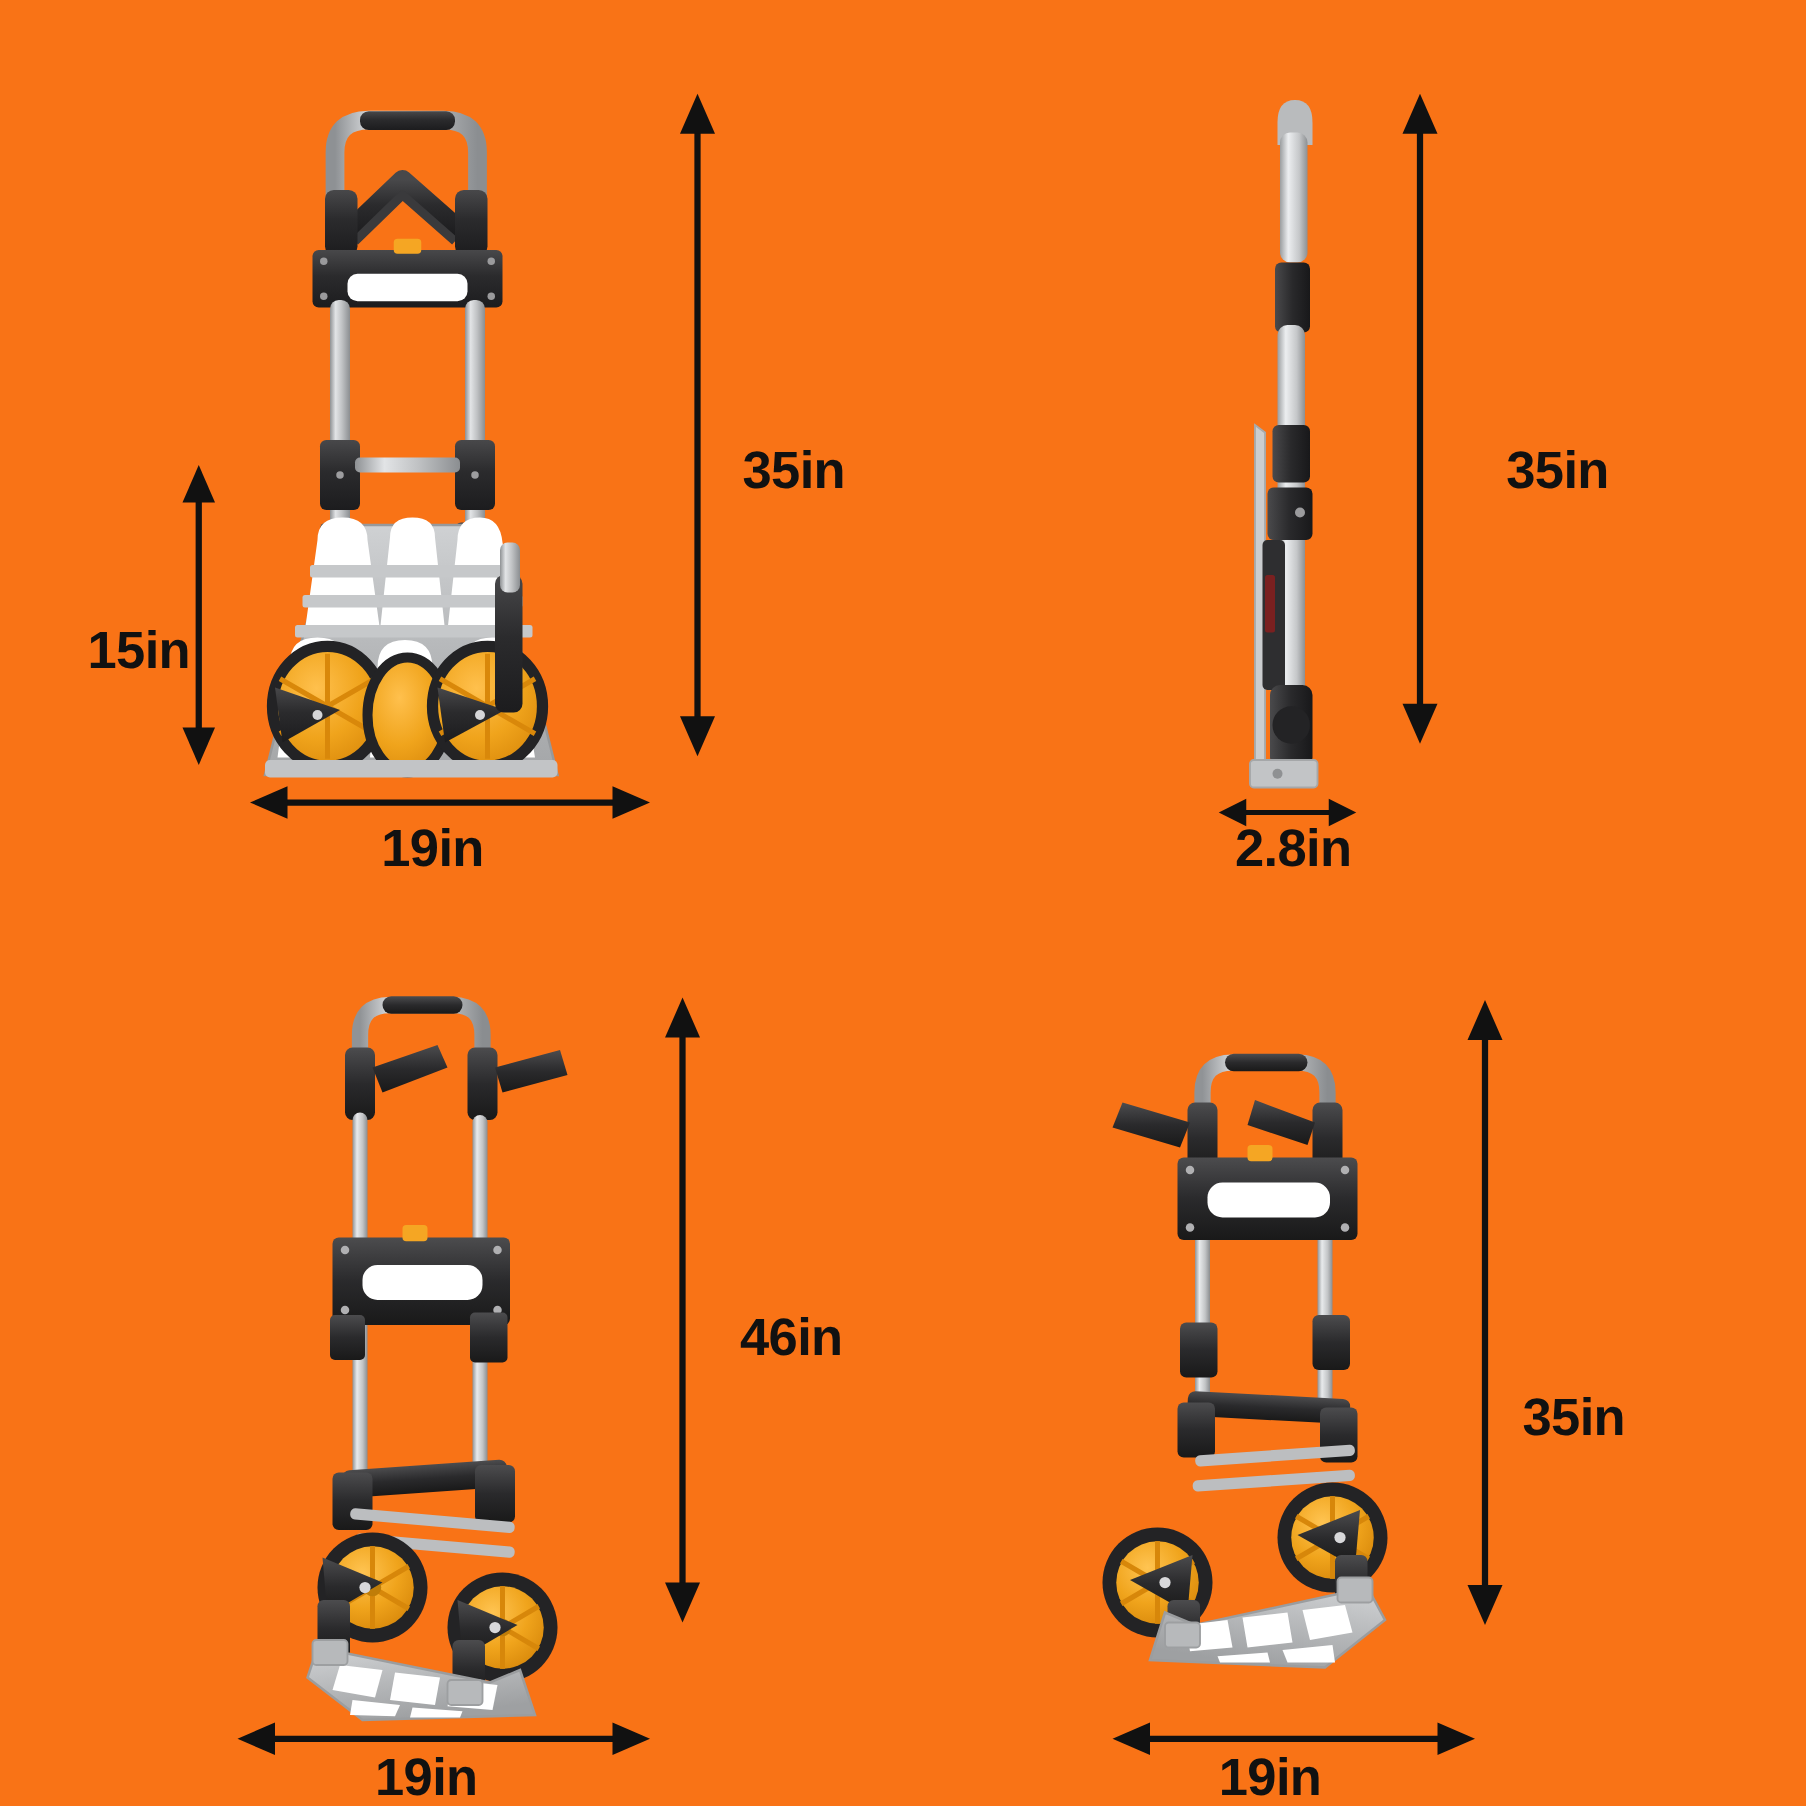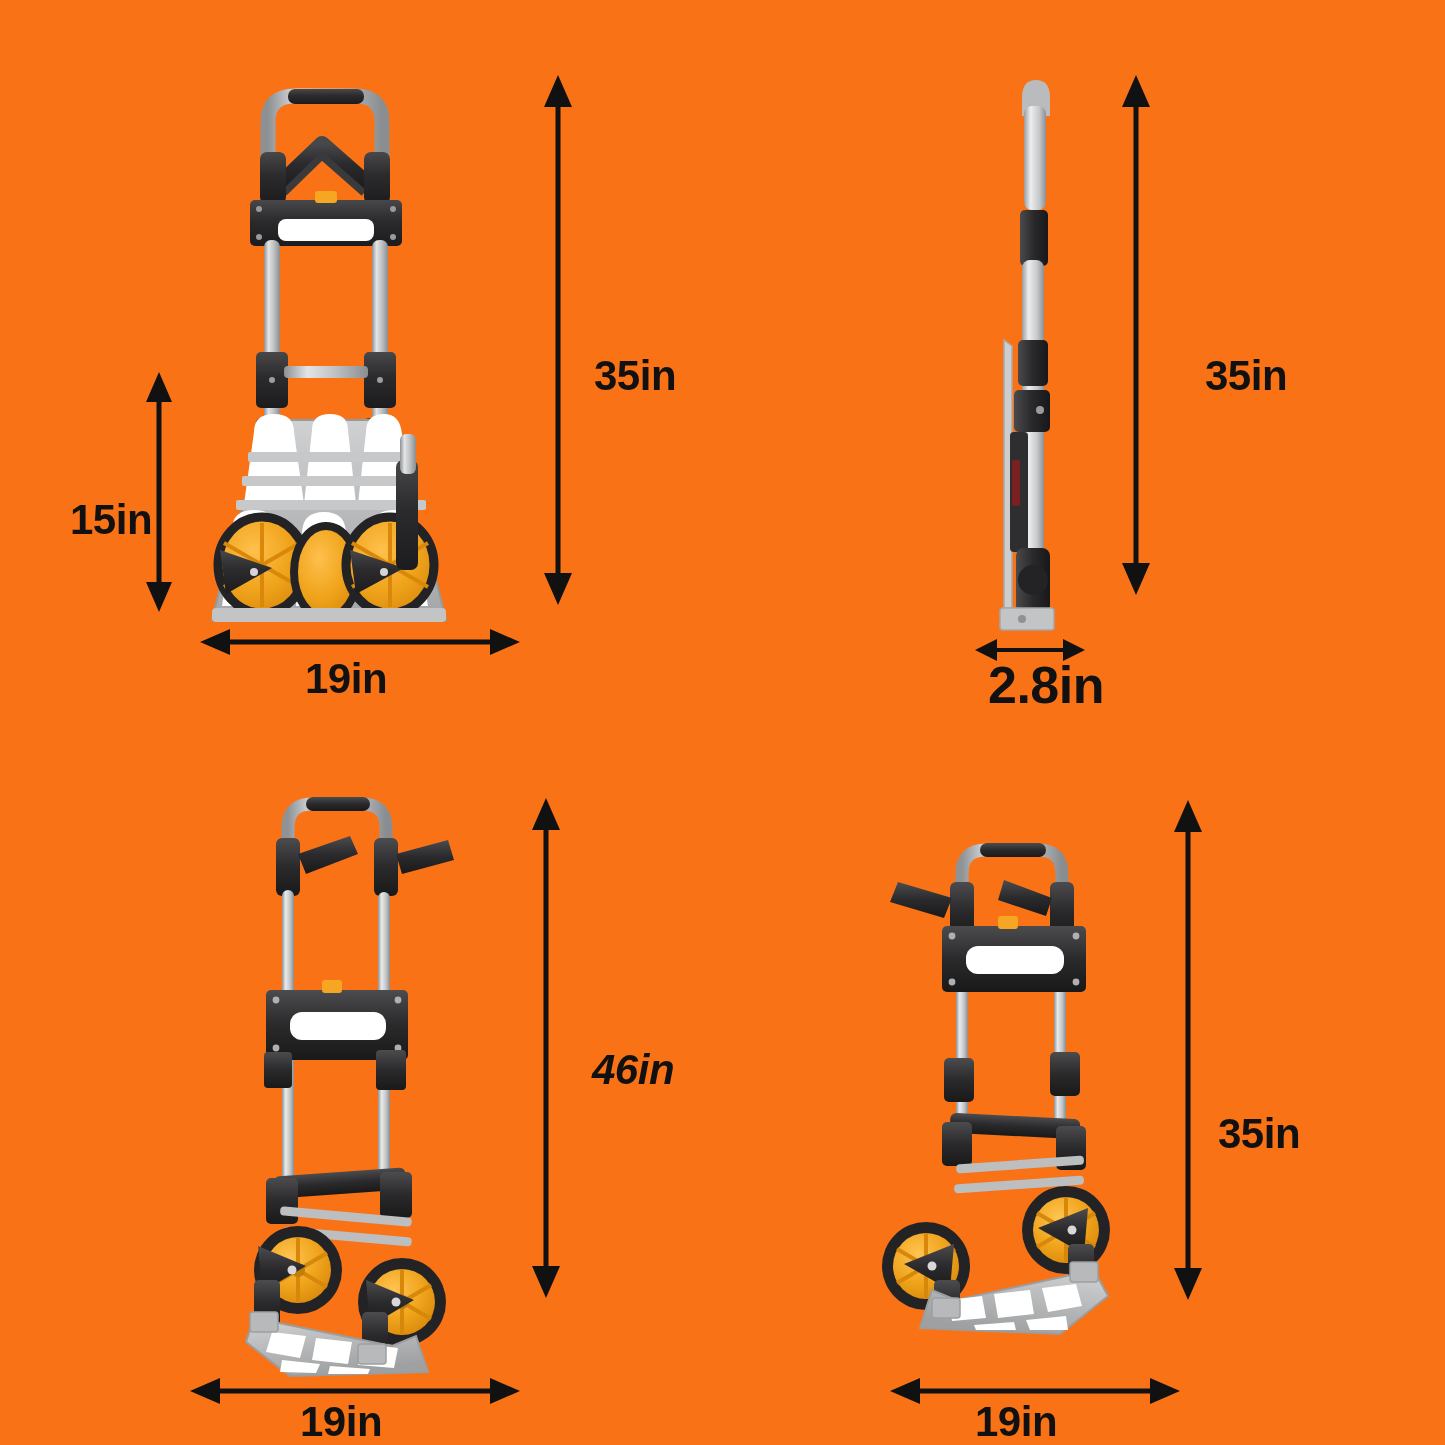--- a/index.html
+++ b/index.html
@@ -176,21 +176,21 @@
     <polygon points="28,0 14,32 42,32" fill="#111111"></polygon>
     <polygon points="28,520 14,488 42,488" fill="#111111"></polygon>
   </svg>
   <div class="dimlabel" style="left:1205px;top:352px;font-size:42px;">35in</div>
 
   <svg class="panel" style="left:975px;top:630px;" width="110" height="40">
     <line x1="10" y1="20" x2="100" y2="20" stroke="#111111" stroke-width="4"></line>
     <polygon points="0,20 22,9 22,31" fill="#111111"></polygon>
     <polygon points="110,20 88,9 88,31" fill="#111111"></polygon>
   </svg>
-  <div class="dimlabel" style="left:988px;top:655px;font-size:52px;">2.8in</div>
+  <div class="dimlabel" style="left:988px;top:655px;font-size:42px;">2.8in</div>
 
   <div class="panel" style="left:180px;top:780px;width:380px;height:600px;">
     <svg width="380" height="600" viewBox="0 0 380 600">
       <defs>
         <linearGradient id="tubeE" x1="0" y1="0" x2="1" y2="0">
           <stop offset="0" stop-color="#909396"></stop>
           <stop offset="0.3" stop-color="#e8eaec"></stop>
           <stop offset="0.68" stop-color="#c2c4c6"></stop>
           <stop offset="1" stop-color="#8a8d90"></stop>
         </linearGradient>
@@ -268,21 +268,21 @@
       <rect x="70" y="532" width="28" height="20" rx="3" fill="#b7b9bb" stroke="#9d9fa1" stroke-width="1.5"></rect>
       <rect x="178" y="564" width="28" height="20" rx="3" fill="#b7b9bb" stroke="#9d9fa1" stroke-width="1.5"></rect>
     </svg>
   </div>
 
   <svg class="panel" style="left:518px;top:798px;" width="70" height="500">
     <line x1="28" y1="14" x2="28" y2="486" stroke="#111111" stroke-width="5"></line>
     <polygon points="28,0 14,32 42,32" fill="#111111"></polygon>
     <polygon points="28,500 14,468 42,468" fill="#111111"></polygon>
   </svg>
-  <div class="dimlabel" style="left:592px;top:1046px;font-size:42px;font-style:italic;">46in</div>
+  <div class="dimlabel" style="left:592px;top:1046px;font-size:42px;">46in</div>
 
   <svg class="panel" style="left:190px;top:1368px;" width="330" height="46">
     <line x1="14" y1="23" x2="316" y2="23" stroke="#111111" stroke-width="5"></line>
     <polygon points="0,23 30,10 30,36" fill="#111111"></polygon>
     <polygon points="330,23 300,10 300,36" fill="#111111"></polygon>
   </svg>
   <div class="dimlabel" style="left:300px;top:1398px;font-size:42px;">19in</div>
 
   <div class="panel" style="left:830px;top:830px;width:390px;height:540px;">
     <svg width="390" height="540" viewBox="0 0 390 540">

